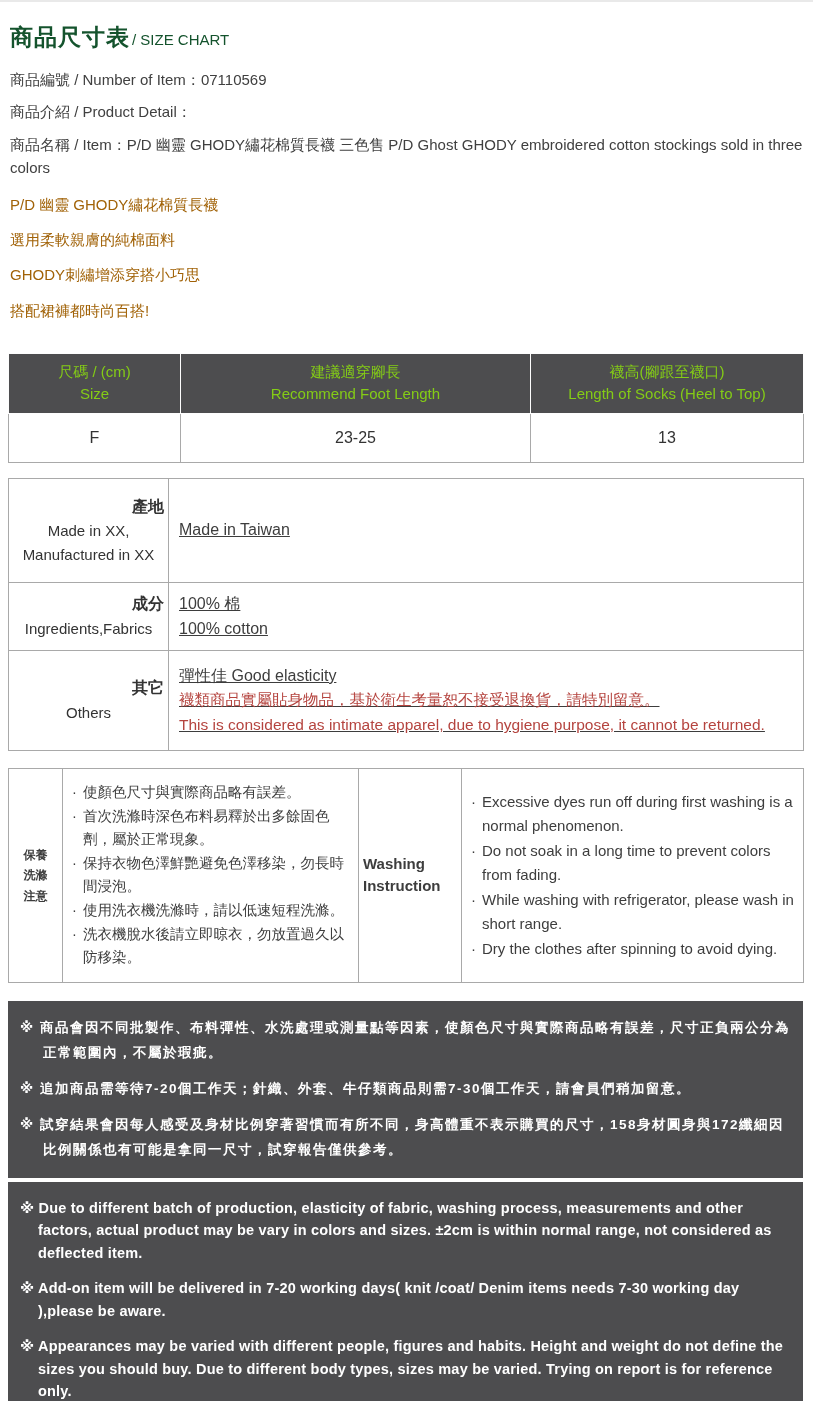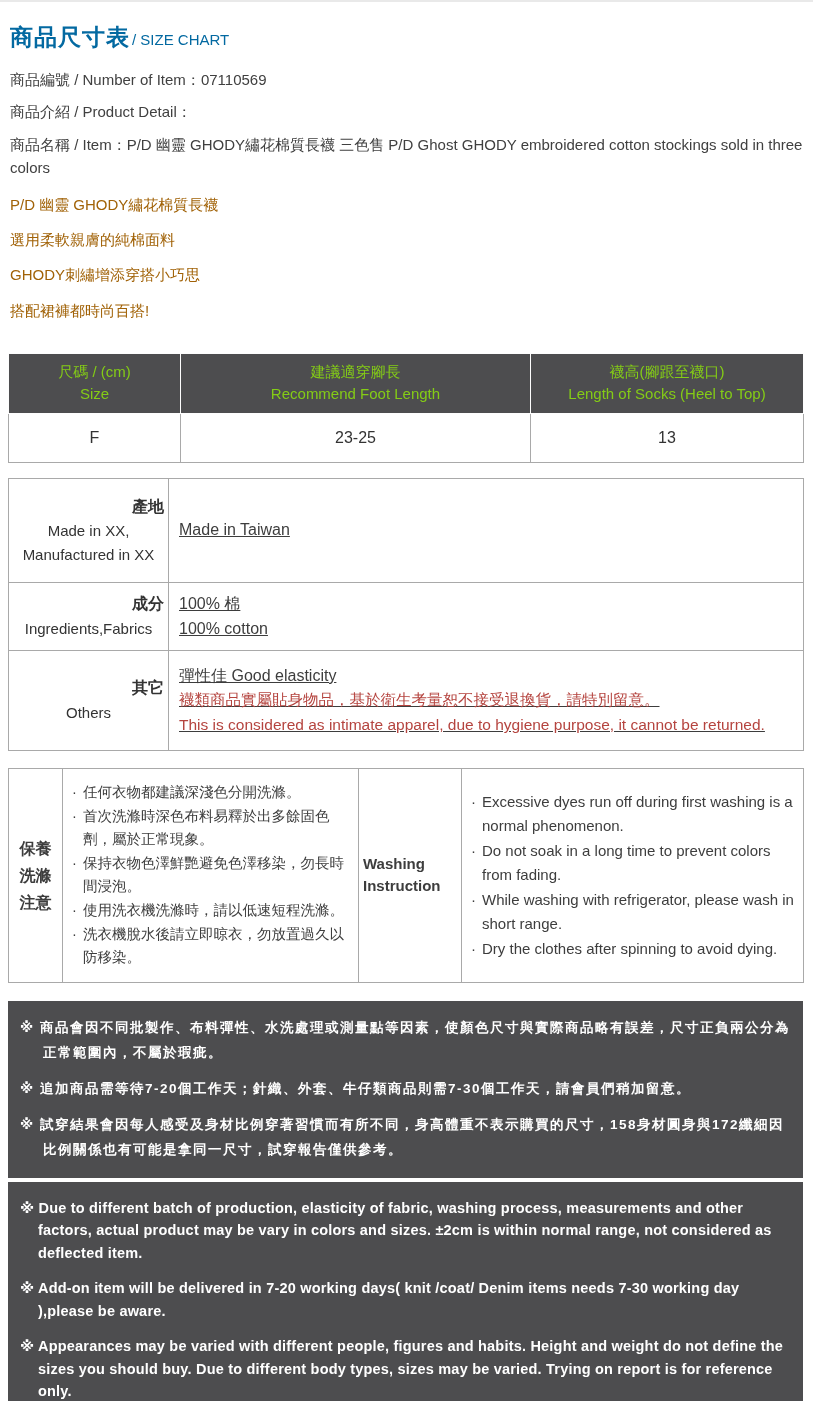--- a/index.html
+++ b/index.html
@@ -7,21 +7,21 @@
     --red:#b5443f;
     --border:#a9a9a9;
     --ink:#3d3d3d;
   }
   *{box-sizing:border-box;}
   body{margin:0;background:#fff;color:var(--ink);
        font-family:"Liberation Sans","DejaVu Sans",sans-serif;}
   .page{width:813px;padding:12px 10px 112px 8px;border-top:2px solid #e9e9e9;}
 
   
-  h1{margin:8px 0 15px 2px;font-size:23px;color:#0369a1;font-weight:normal;}
+  h1{margin:8px 0 15px 2px;font-size:23px;color:#14532d;font-weight:normal;}
   .t-zh{font-weight:bold;letter-spacing:1px;}
   .t-en{font-size:15px;margin-left:2px;}
   .meta{margin:0 0 9px 2px;font-size:15px;line-height:1.55;color:#404040;}
   .detail{margin:13px 0 0 2px;}
   .detail p{margin:0 0 10px;font-size:15px;line-height:1.68;color:#a16207;}
 
   table{border-collapse:collapse;width:795px;table-layout:fixed;}
 
   
   .size-table{margin-top:30px;}
@@ -38,21 +38,21 @@
                  font-size:16px;line-height:1.6;color:#3d3d3d;text-align:left;text-decoration:underline;}
   .lbl-zh{font-weight:bold;font-size:16px;text-align:right;}
   .row-origin{height:104px;}
   .row-material{height:57px;}
   .row-others{height:100px;}
   .red{color:var(--red);font-size:15.5px;}
 
   
   .wash-table{margin-top:17px;}
   .wash-table td{border:1px solid var(--border);vertical-align:middle;color:#3d3d3d;}
-  .w-label-zh{text-align:center;font-weight:bold;font-size:16px;line-height:1.7;}
+  .w-label-zh{text-align:center;font-weight:bold;font-size:12px;line-height:1.7;}
   .w-tips-zh{padding:12px 6px 12px 9px;font-size:14.5px;}
   .w-label-en{text-align:left;font-weight:bold;font-size:15px;line-height:1.5;padding:0 4px;}
   .w-tips-en{padding:12px 6px 12px 9px;font-size:15px;}
   .tip{display:flex;line-height:1.63;}
   .tip-dot{flex:none;width:11px;}
   .tip-text{flex:1;}
 
   
   .notes{background:var(--dark);color:#fff;width:795px;padding:15px 12px;font-weight:bold;}
   .notes-zh{margin-top:18px;font-size:13.5px;letter-spacing:1.5px;}
@@ -165,21 +165,21 @@
     <tbody>
       <tr>
         <td class="w-label-zh">
           <div>保養</div>
           <div>洗滌</div>
           <div>注意</div>
         </td>
         <td class="w-tips-zh">
           <div class="tip">
               <span class="tip-dot">·</span>
-              <span class="tip-text">任何衣物都建議深淺色分開洗滌。</span>
+              <span class="tip-text">使顏色尺寸與實際商品略有誤差。</span>
             </div>
           <div class="tip">
               <span class="tip-dot">·</span>
               <span class="tip-text">首次洗滌時深色布料易釋於出多餘固色劑，屬於正常現象。</span>
             </div>
           <div class="tip">
               <span class="tip-dot">·</span>
               <span class="tip-text">保持衣物色澤鮮艷避免色澤移染，勿長時間浸泡。</span>
             </div>
           <div class="tip">

